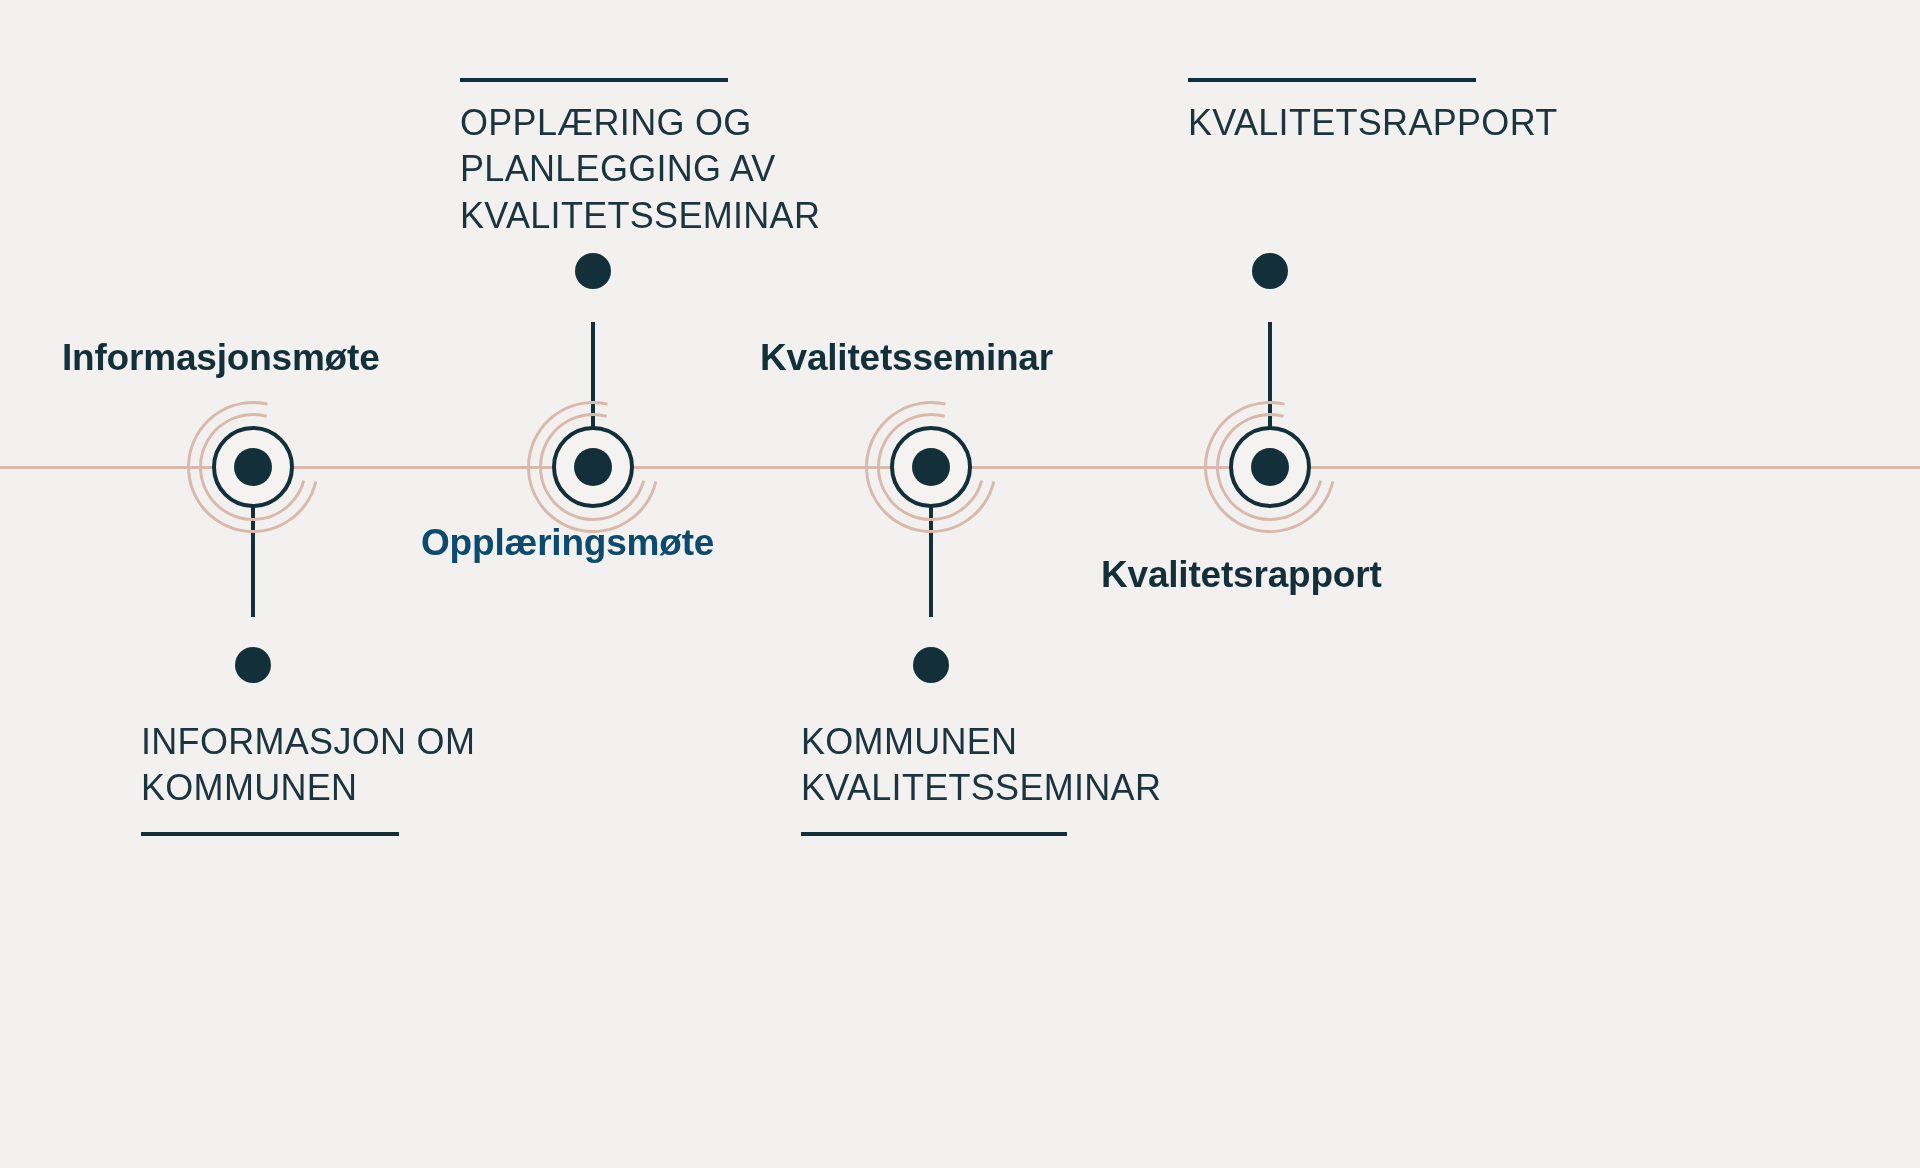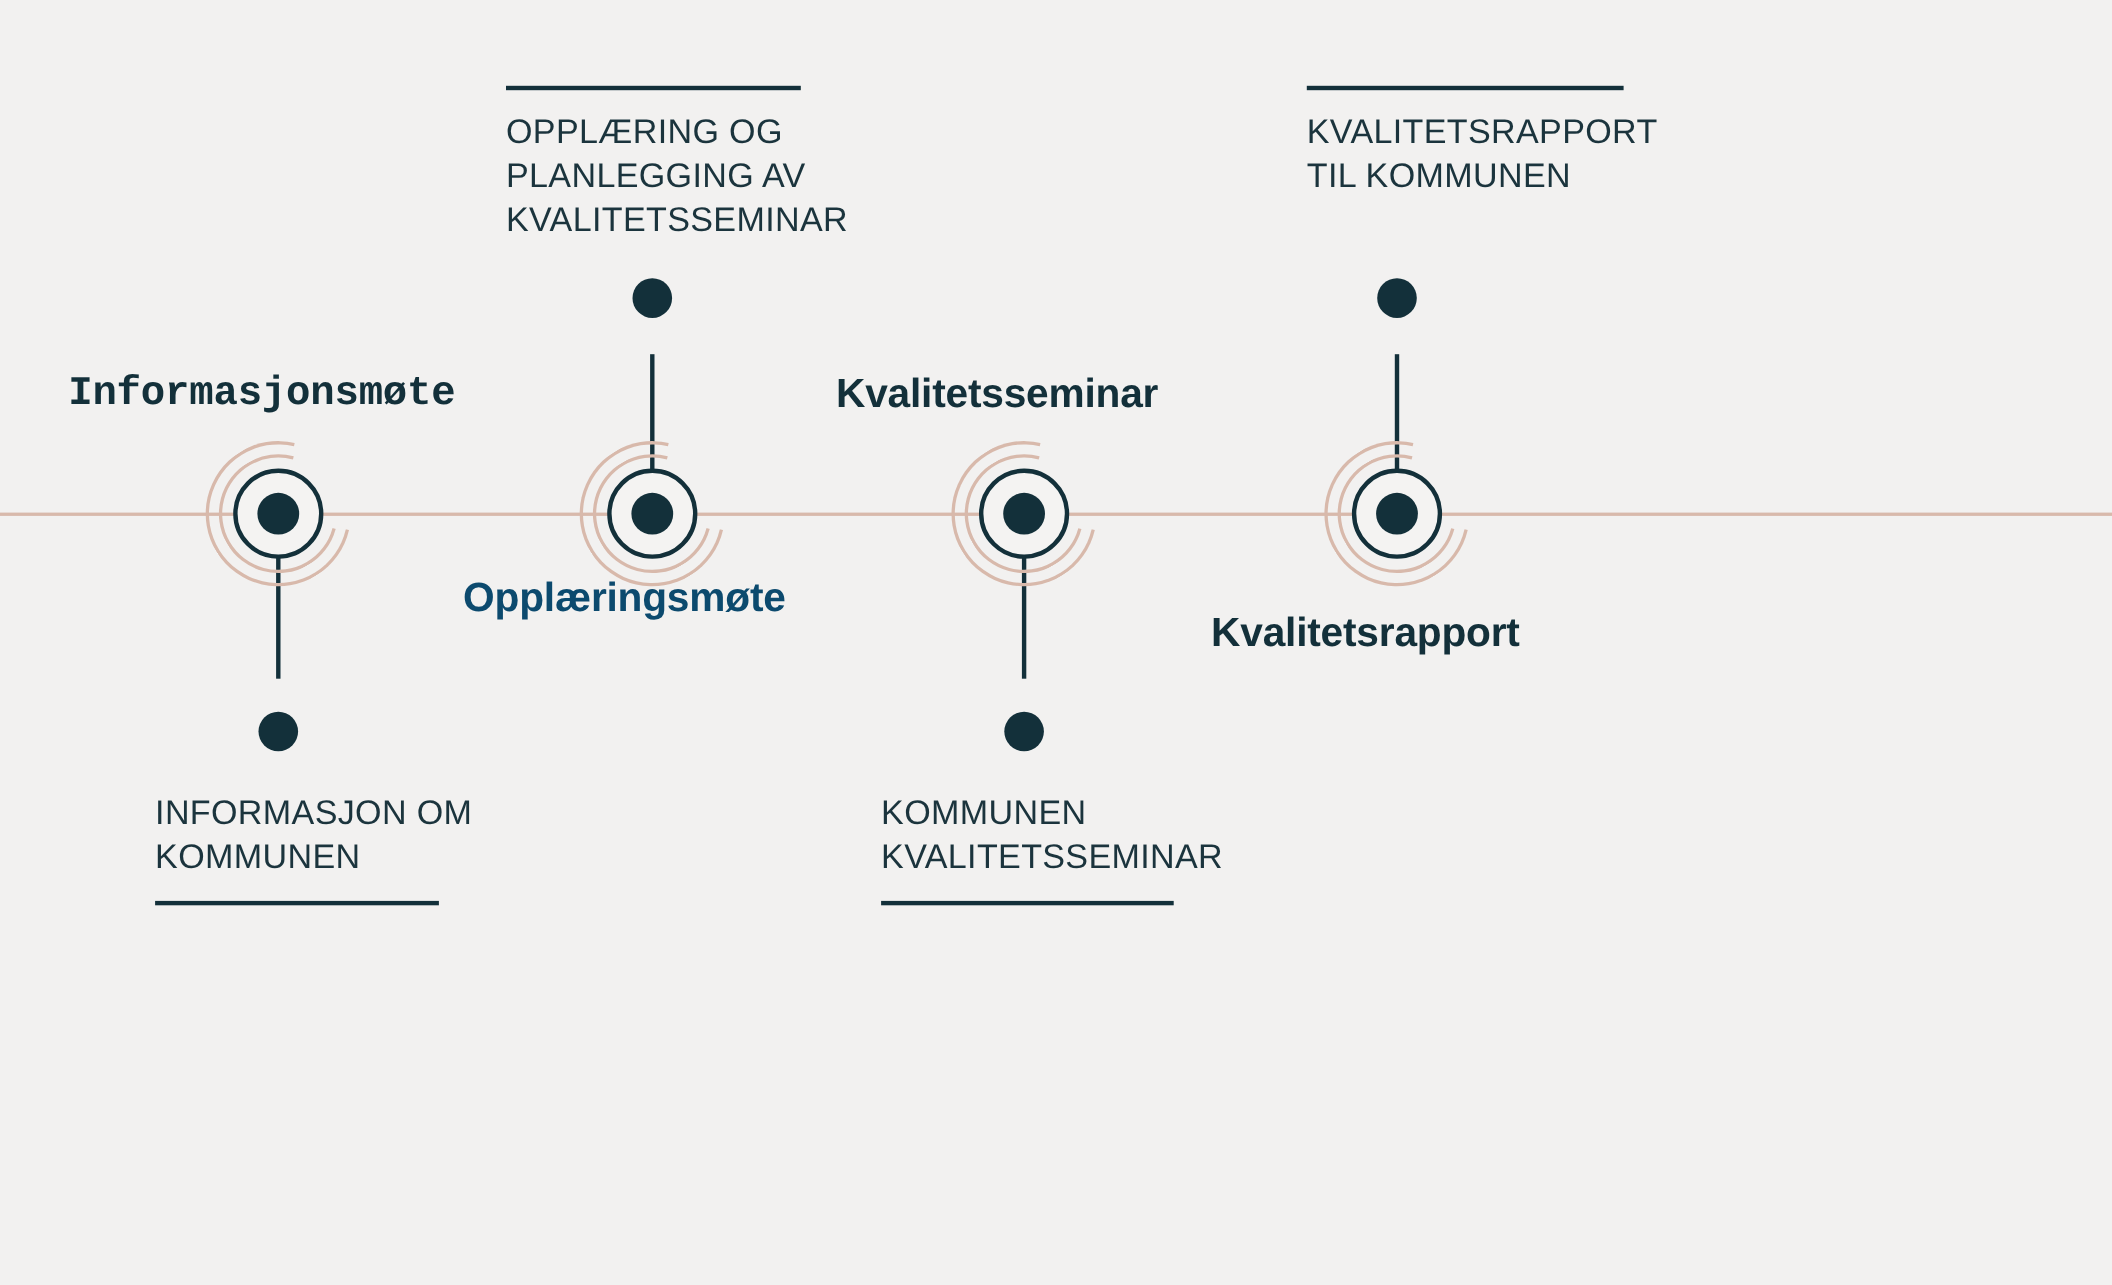--- a/index.html
+++ b/index.html
@@ -106,21 +106,21 @@
     font-weight: bold;
     letter-spacing: -0.2px;
     white-space: nowrap;
     line-height: 1.1;
   }
 
   
   .caption {
     position: absolute;
     color: #1b343d;
-    font-size: 31px;
+    font-size: 36px;
     font-weight: 400;
     line-height: 1.29;
     letter-spacing: 0.3px;
     text-transform: uppercase;
   }
   .caption .rule {
     height: 4px;
     background: #13303a;
   }
   .caption.rule-above .rule {
@@ -144,21 +144,21 @@
   <div id="milestone-layer">
       <div style="position: absolute; left: 0px; top: 0px; width: 0px; height: 0px;">
         <div class="stem" style="left: 251px; background: rgb(19, 48, 58); top: 467px; height: 150px;"></div>
         <div class="stem-bullet" style="left: 235px; top: 647px; background: rgb(19, 48, 58);"></div>
         <div class="node-marker" style="left: 253px; top: 467px;">
           <div class="ripple-outer" style="border-top-color: rgb(216, 185, 171); border-left-color: rgb(216, 185, 171); border-bottom-color: rgb(216, 185, 171);"></div>
           <div class="ripple-inner" style="border-top-color: rgb(216, 185, 171); border-left-color: rgb(216, 185, 171); border-bottom-color: rgb(216, 185, 171);"></div>
           <div class="ring-dark" style="border-color: rgb(19, 48, 58);"></div>
           <div class="dot-core" style="background: rgb(19, 48, 58);"></div>
         </div>
-        <div class="milestone-title" style="left: 62px; top: 338px; color: rgb(19, 48, 58); font-family: Liberation Mono, monospace;">Informasjonsmøte</div>
+        <div class="milestone-title" style="left: 62px; top: 338px; color: rgb(19, 48, 58);">Informasjonsmøte</div>
         <div class="caption rule-below" style="left: 97px; top: 719px; color: rgb(27, 52, 61); margin-left: 44px;">
           <div>
             <span class="cap-line">INFORMASJON OM</span>
             <span class="cap-line">KOMMUNEN</span>
           </div>
           <div class="rule" style="width: 258px; background: rgb(19, 48, 58);"></div>
         </div>
       </div>
       <div style="position: absolute; left: 0px; top: 0px; width: 0px; height: 0px;">
         <div class="stem" style="left: 591px; background: rgb(19, 48, 58); top: 322px; height: 145px;"></div>
@@ -204,19 +204,18 @@
           <div class="ripple-outer" style="border-top-color: rgb(216, 185, 171); border-left-color: rgb(216, 185, 171); border-bottom-color: rgb(216, 185, 171);"></div>
           <div class="ripple-inner" style="border-top-color: rgb(216, 185, 171); border-left-color: rgb(216, 185, 171); border-bottom-color: rgb(216, 185, 171);"></div>
           <div class="ring-dark" style="border-color: rgb(19, 48, 58);"></div>
           <div class="dot-core" style="background: rgb(19, 48, 58);"></div>
         </div>
         <div class="milestone-title" style="left: 1101px; top: 555px; color: rgb(19, 48, 58);">Kvalitetsrapport</div>
         <div class="caption rule-above" style="left: 1188px; top: 78px; color: rgb(27, 52, 61);">
           <div class="rule" style="width: 288px; background: rgb(19, 48, 58);"></div>
           <div>
             <span class="cap-line">KVALITETSRAPPORT</span>
-            <span class="cap-line">TIL KOMMUNEN</span>
           </div>
         </div>
       </div>
     </div>
 
 </div>
 
 </body></html>

